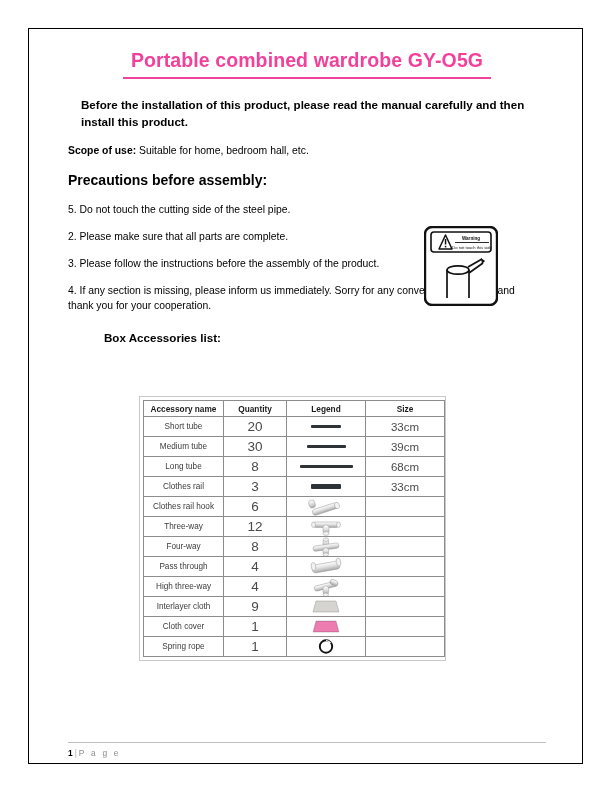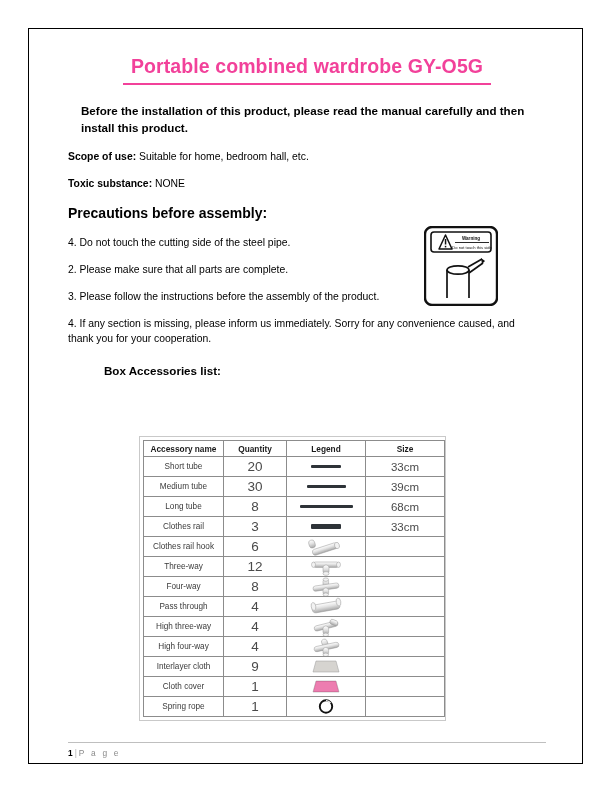--- a/index.html
+++ b/index.html
@@ -23,21 +23,21 @@
     top: 28px;
     width: 555px;
     height: 736px;
     border: 1.2px solid #000000;
     box-sizing: border-box;
   }
 
   .content {
     position: absolute;
     left: 68px;
-    top: 40px;
+    top: 34px;
     width: 478px;
   }
 
   
   .doc-title {
     text-align: center;
     font-size: 19.5px;
     font-weight: 600;
     color: #F2419A;
     letter-spacing: 0.1px;
@@ -86,21 +86,20 @@
   
   .table-wrap {
     position: absolute;
     left: 139px;
     top: 396px;
     width: 307px;
     border: 1.6px solid #C9C9C9;
     background: #ffffff;
     padding: 3px;
     box-sizing: border-box;
-    margin-top: 40px;
   }
   table.acc {
     border-collapse: collapse;
     width: 100%;
     table-layout: fixed;
   }
   table.acc td, table.acc th {
     border: 0.9px solid #8C8C8C;
     padding: 0;
     margin: 0;
@@ -183,25 +182,24 @@
 <div class="content">
 
   <h1 class="doc-title">Portable combined wardrobe GY-O5G</h1>
   <div class="title-rule"></div>
 
   <p class="lead">Before the installation of this product, please read the manual carefully and then install this product.</p>
 
   <p class="para"><span class="lbl">Scope of use:</span><span> Suitable for home, bedroom hall, etc.</span></p>
 
 
-  <p class="para"><span class="lbl">Toxic substance:</span><span> NONE</span></p>
 
   <p class="para" style="font-weight:bold;font-size:14px;">Precautions before assembly:</p>
 
-  <p class="para">4.  Do not touch the cutting side of the steel pipe.</p>
+  <p class="para">5.  Do not touch the cutting side of the steel pipe.</p>
   <p class="para">2.  Please make sure that all parts are complete.</p>
   <p class="para">3.  Please follow the instructions before the assembly of the product.</p>
   <p class="para para-wide">4. If any section is missing, please inform us immediately. Sorry for any convenience caused, and thank you for your cooperation.</p>
 
   <p class="section-head">Box Accessories list:</p>
 </div>
 
 <div class="warning-img">
   <svg viewBox="0 0 74 80" width="74" height="80">
     <rect x="1" y="1" width="72" height="78" rx="7" ry="7" fill="#ffffff" stroke="#111111" stroke-width="2.4"></rect>
@@ -386,42 +384,20 @@
                 <rect x="10" y="6.5" width="24" height="5.2" rx="2.3636363636363633" fill="url(#grhigh-three-way)" stroke="#9a9a9a" stroke-width="0.5" transform="rotate(-14 22 9)"></rect>
                 <rect x="19" y="9" width="5.6" height="8.5" rx="2.545454545454545" fill="url(#grhigh-three-way)" stroke="#9a9a9a" stroke-width="0.5"></rect>
                 <rect x="26" y="3" width="8" height="5" rx="2.2727272727272725" fill="url(#grhigh-three-way)" stroke="#9a9a9a" stroke-width="0.5" transform="rotate(22 30 5)"></rect>
                 <ellipse cx="21.8" cy="17.8" rx="2.8" ry="1.7" fill="#f2f2f2" stroke="#9a9a9a" stroke-width="0.5"></ellipse>
               </svg>
             </div>
           </td>
           <td class="c-size"></td>
         </tr>
         <tr>
-          <td class="c-name">High four-way</td>
-          <td class="c-qty">4</td>
-          <td class="c-leg">
-            <div class="inner">
-              <svg width="44" height="19" viewBox="0 0 44 19">
-                <defs>
-                  <linearGradient id="grhigh-four-way" x1="0" y1="0" x2="0" y2="1">
-                    <stop offset="0" stop-color="#ffffff"></stop>
-                    <stop offset="0.45" stop-color="#e2e2e2"></stop>
-                    <stop offset="1" stop-color="#a8a8a8"></stop>
-                  </linearGradient>
-                </defs>
-                <rect x="18" y="2" width="5.6" height="8" rx="2.545454545454545" fill="url(#grhigh-four-way)" stroke="#9a9a9a" stroke-width="0.5" transform="rotate(-22 21 6)"></rect>
-                <rect x="10" y="7.5" width="25" height="5.2" rx="2.3636363636363633" fill="url(#grhigh-four-way)" stroke="#9a9a9a" stroke-width="0.5" transform="rotate(-12 22 10)"></rect>
-                <rect x="19" y="10.5" width="5.6" height="7.5" rx="2.545454545454545" fill="url(#grhigh-four-way)" stroke="#9a9a9a" stroke-width="0.5"></rect>
-                <ellipse cx="21.8" cy="17.8" rx="2.8" ry="1.7" fill="#f2f2f2" stroke="#9a9a9a" stroke-width="0.5"></ellipse>
-              </svg>
-            </div>
-          </td>
-          <td class="c-size"></td>
-        </tr>
-        <tr>
           <td class="c-name">Interlayer cloth</td>
           <td class="c-qty">9</td>
           <td class="c-leg">
             <div class="inner">
               <svg width="44" height="19" viewBox="0 0 44 19">
                 <defs>
                   <linearGradient id="grcloth-gray" x1="0" y1="0" x2="0" y2="1">
                     <stop offset="0" stop-color="#ffffff"></stop>
                     <stop offset="0.45" stop-color="#e2e2e2"></stop>
                     <stop offset="1" stop-color="#a8a8a8"></stop>

